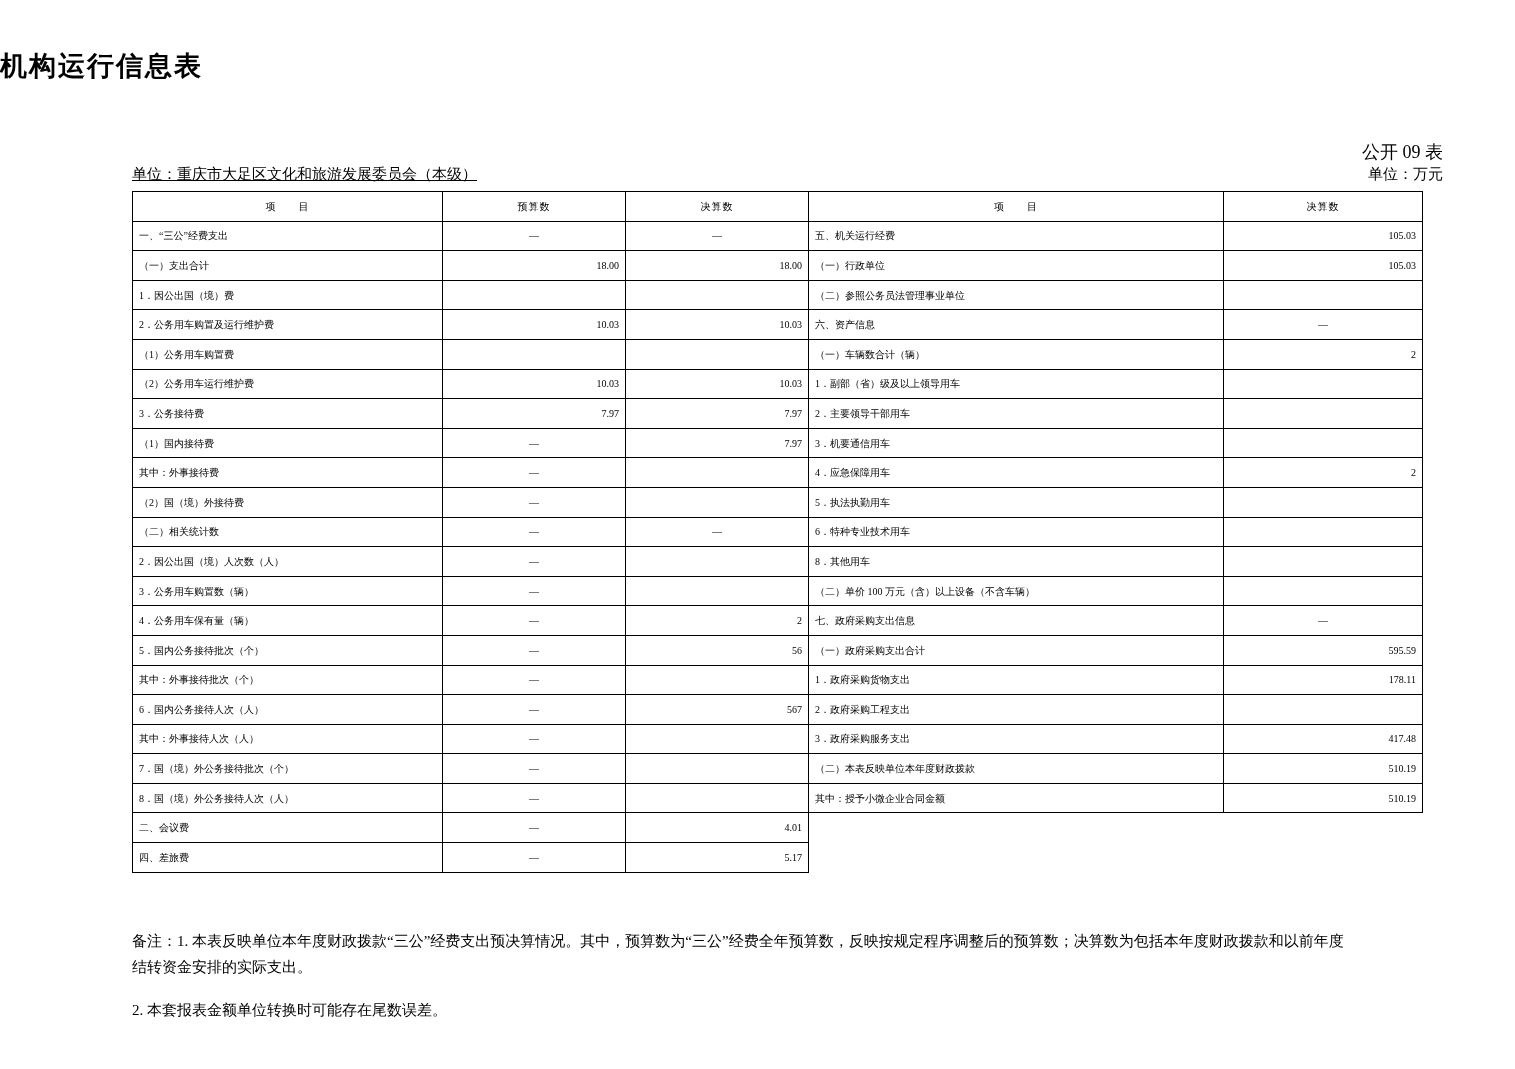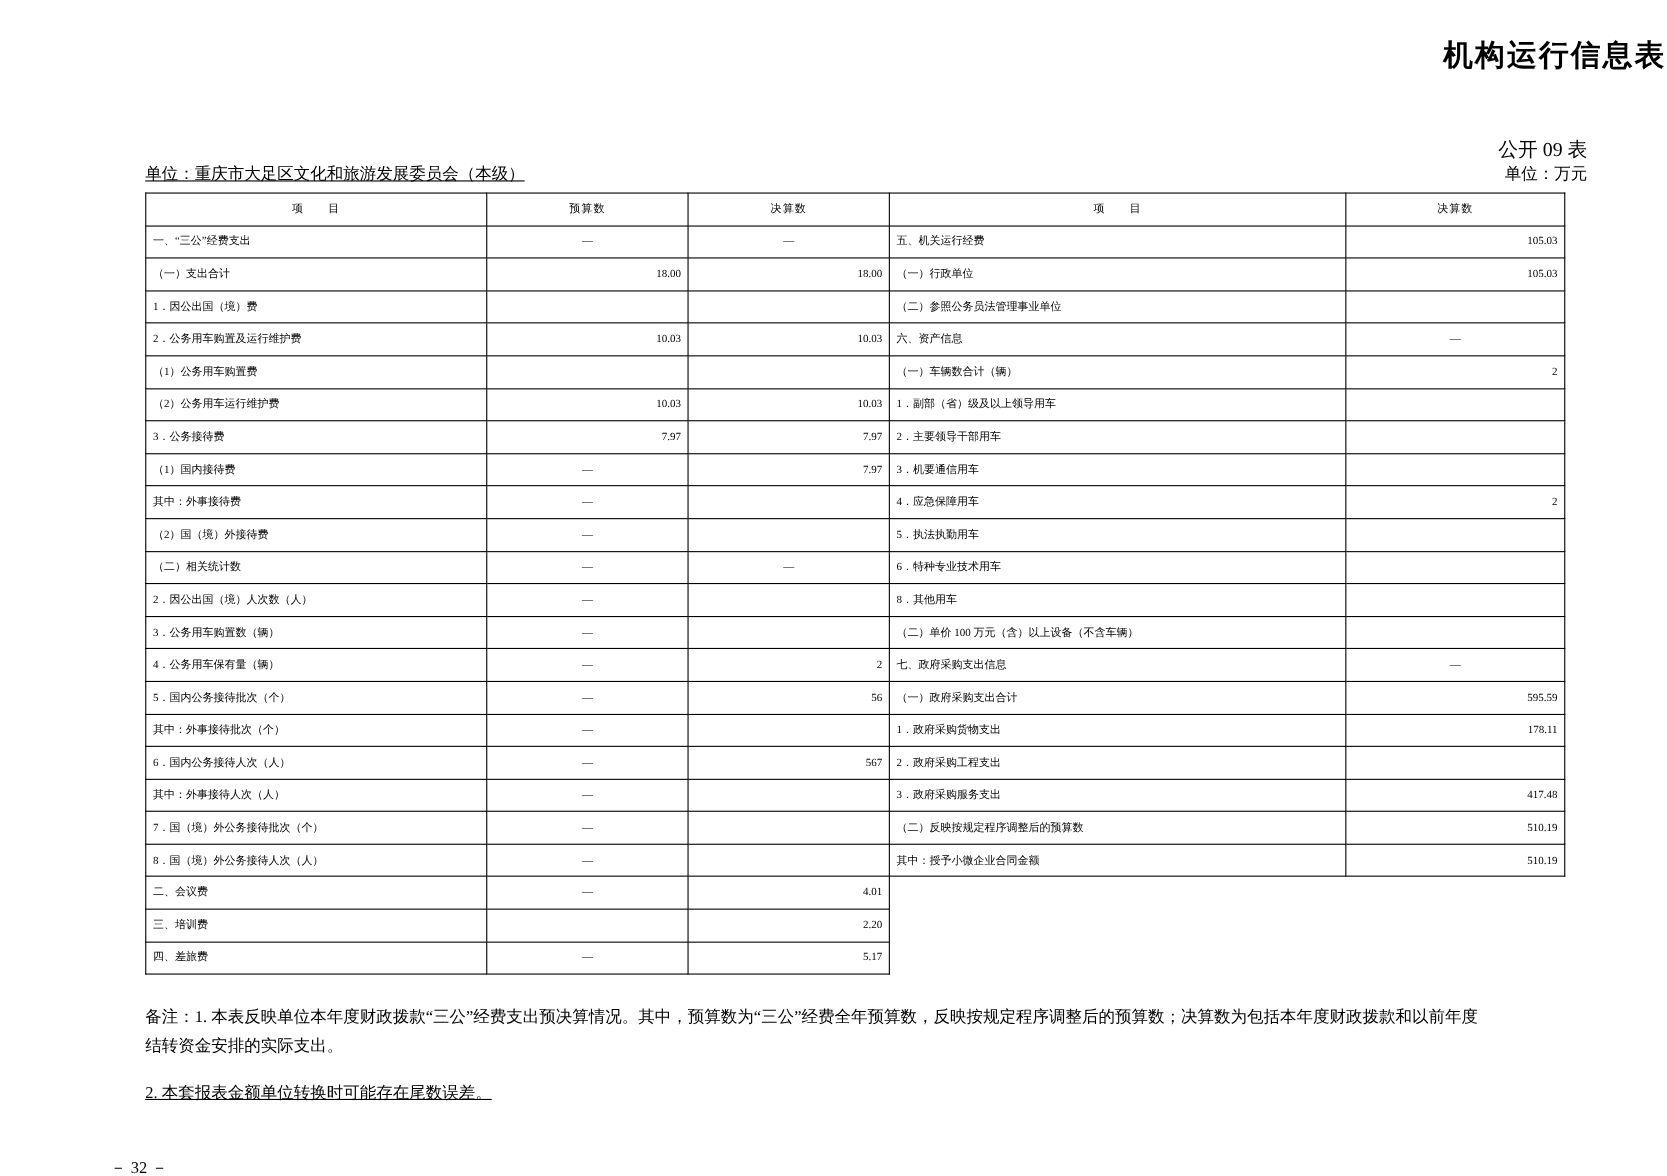--- a/index.html
+++ b/index.html
@@ -15,25 +15,25 @@
     position: relative;
     overflow: hidden;
   }
   .page {
     position: relative;
     width: 1515px;
     height: 1069px;
     box-sizing: border-box;
   }
   .doc-title {
-    text-align: right;
+    text-align: left;
     font-size: 27px;
     font-weight: bold;
     letter-spacing: 2px;
-    margin-top: 32px;
+    margin-top: 48px;
     margin-bottom: 0;
     font-family: "Liberation Serif", "DejaVu Serif", serif;
   }
   .meta-right-1 {
     position: absolute;
     right: 72px;
     top: 92px;
     font-size: 18px;
   }
   .meta-right-2 {
@@ -92,21 +92,21 @@
     top: 880px;
     width: 1290px;
     font-size: 15px;
     line-height: 1.75;
   }
   .notes p {
     margin: 0;
     text-indent: 0;
   }
   .note-line1 { text-indent: 30px; }
-  .note-line3 { text-indent: 60px; margin-top: 16px !important; text-decoration: underline; }
+  .note-line3 { text-indent: 60px; margin-top: 16px !important; }
   .pagenum {
     position: absolute;
     left: 100px;
     top: 1020px;
     font-size: 15px;
   }
 </style>
 </head>
 <body>
 
@@ -257,41 +257,34 @@
           <td class="ind4">其中：外事接待人次（人）</td>
           <td class="ctr">—</td>
           <td class="num"></td>
           <td class="ind2">3．政府采购服务支出</td>
           <td class="num">417.48</td>
         </tr>
         <tr>
           <td class="ind2">7．国（境）外公务接待批次（个）</td>
           <td class="ctr">—</td>
           <td class="num"></td>
-          <td class="ind1">（二）反映按规定程序调整后的预算数</td>
+          <td class="ind1">（二）本表反映单位本年度财政拨款</td>
           <td class="num">510.19</td>
         </tr>
         <tr>
           <td class="ind2">8．国（境）外公务接待人次（人）</td>
           <td class="ctr">—</td>
           <td class="num"></td>
           <td class="ind3">其中：授予小微企业合同金额</td>
           <td class="num">510.19</td>
         </tr>
         <tr>
           <td class="ind0">二、会议费</td>
           <td class="ctr">—</td>
           <td class="num">4.01</td>
-          <td class="ind0 blank-cell"></td>
-          <td class="num blank-cell"></td>
-        </tr>
-        <tr>
-          <td class="ind0">三、培训费</td>
-          <td class="num"></td>
-          <td class="num">2.20</td>
           <td class="ind0 blank-cell"></td>
           <td class="num blank-cell"></td>
         </tr>
         <tr>
           <td class="ind0">四、差旅费</td>
           <td class="ctr">—</td>
           <td class="num">5.17</td>
           <td class="ind0 blank-cell"></td>
           <td class="num blank-cell"></td>
         </tr>

